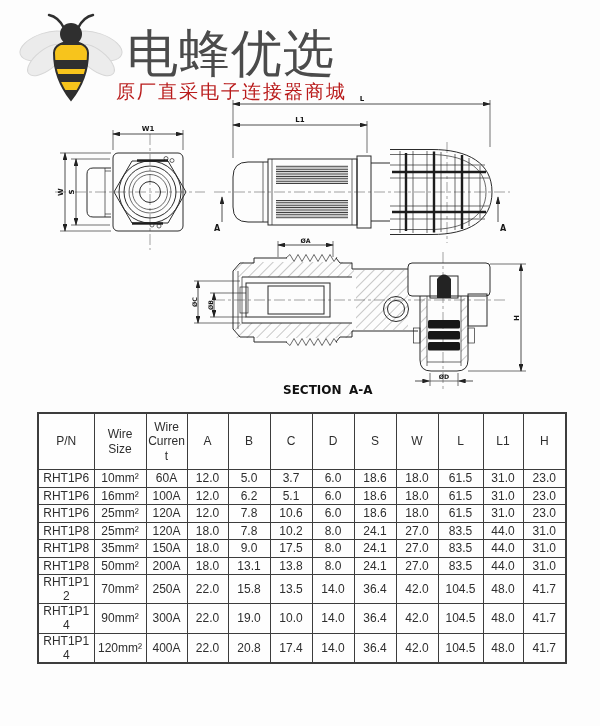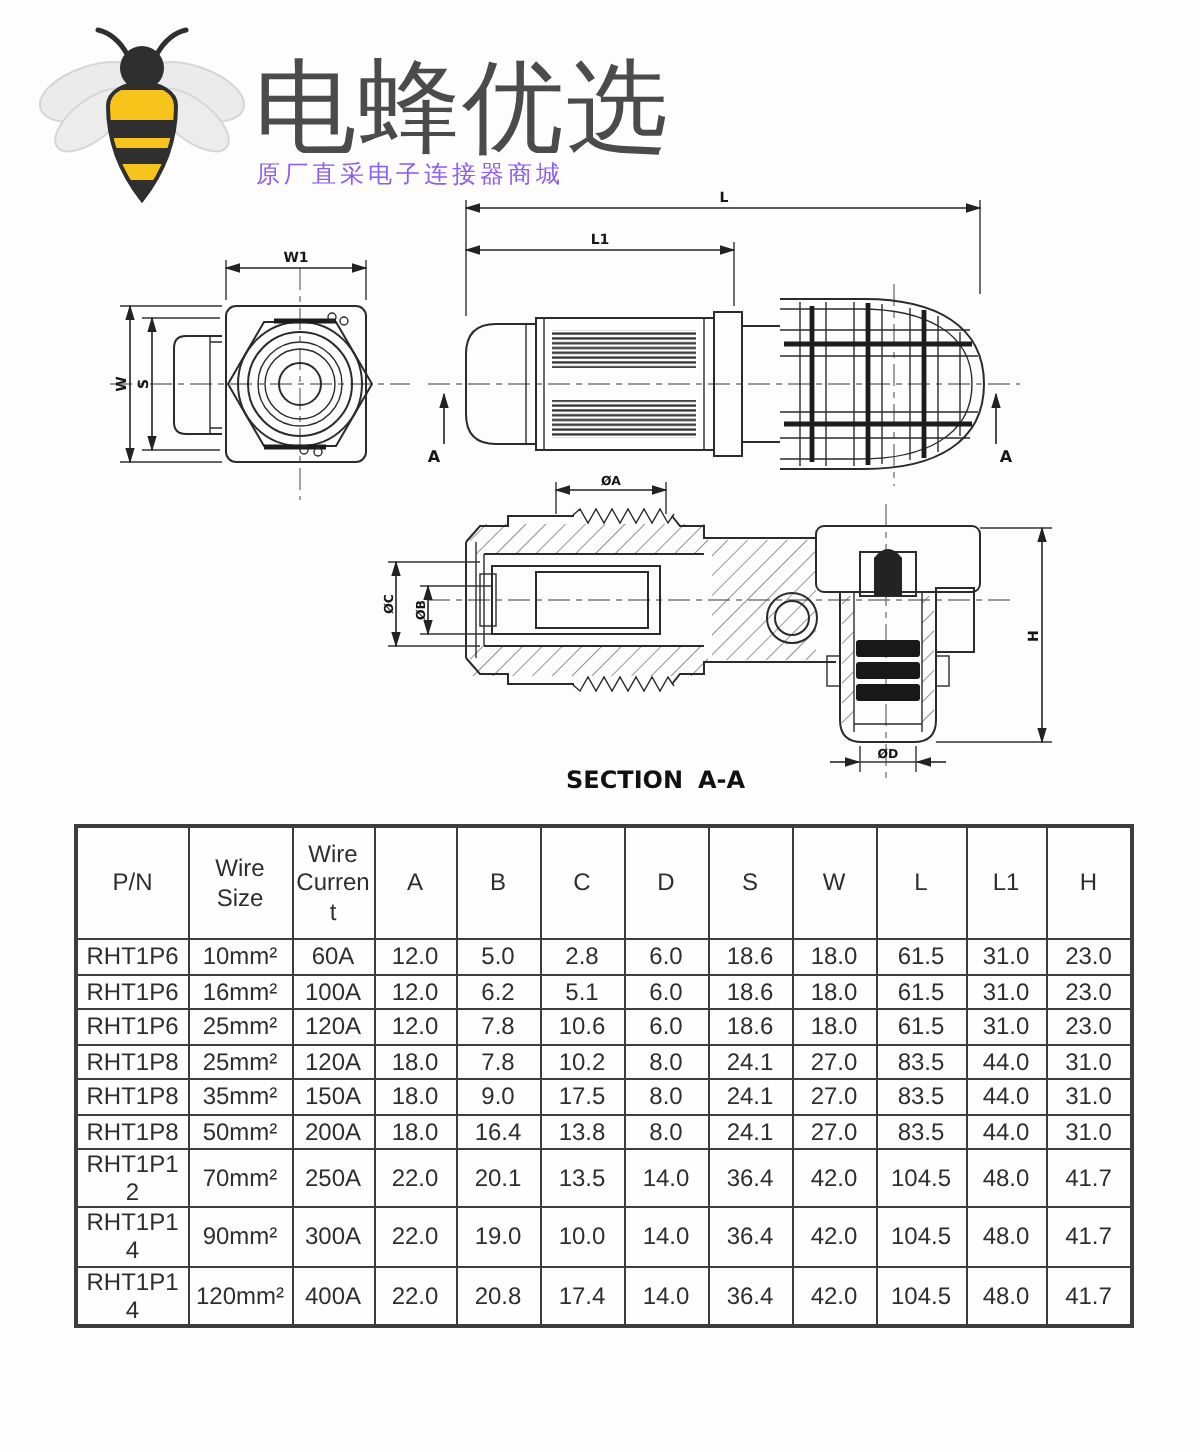--- a/index.html
+++ b/index.html
@@ -1,20 +1,20 @@
 <!DOCTYPE html>
 <html><head>
 <meta charset="utf-8">
 <style>
   html,body{margin:0;padding:0;background:#fff}
   .page{position:relative;width:600px;height:726px;background:#fdfdfd;overflow:hidden;
         font-family:"Liberation Sans",sans-serif}
   .brand-name{position:absolute;left:127px;top:20px;font-size:51px;color:#4b4b4b;
         letter-spacing:1px;font-weight:500;white-space:nowrap}
-  .brand-tagline{position:absolute;left:128px;top:79px;font-size:12px;color:#8b5cf6;
+  .brand-tagline{position:absolute;left:116px;top:79px;font-size:19px;color:#b91c1c;
         letter-spacing:2px;white-space:nowrap}
   .logo{position:absolute;left:16px;top:8px}
   svg.drawing{position:absolute;left:0;top:0}
   .ln{fill:none;stroke:#2b2b2b;stroke-width:1}
   .lt{fill:none;stroke:#2b2b2b;stroke-width:.7}
   .thk{fill:none;stroke:#1c1c1c;stroke-width:2.4}
   .cl{fill:none;stroke:#7a7a7a;stroke-width:.7;stroke-dasharray:11 3 3 3}
   .dim{fill:none;stroke:#222;stroke-width:.8}
   .ext{fill:none;stroke:#333;stroke-width:.7}
   text.dl{font:700 7px "DejaVu Sans",sans-serif;fill:#161616;text-anchor:middle}
@@ -215,21 +215,21 @@
           <th>H</th>
         </tr>
     </thead>
     <tbody>
         <tr>
           <td>RHT1P6</td>
           <td>10mm²</td>
           <td>60A</td>
           <td>12.0</td>
           <td>5.0</td>
-          <td>2.8</td>
+          <td>3.7</td>
           <td>6.0</td>
           <td>18.6</td>
           <td>18.0</td>
           <td>61.5</td>
           <td>31.0</td>
           <td>23.0</td>
         </tr>
         <tr>
           <td>RHT1P6</td>
           <td>16mm²</td>
@@ -284,35 +284,35 @@
           <td>27.0</td>
           <td>83.5</td>
           <td>44.0</td>
           <td>31.0</td>
         </tr>
         <tr>
           <td>RHT1P8</td>
           <td>50mm²</td>
           <td>200A</td>
           <td>18.0</td>
-          <td>16.4</td>
+          <td>13.1</td>
           <td>13.8</td>
           <td>8.0</td>
           <td>24.1</td>
           <td>27.0</td>
           <td>83.5</td>
           <td>44.0</td>
           <td>31.0</td>
         </tr>
         <tr>
           <td>RHT1P12</td>
           <td>70mm²</td>
           <td>250A</td>
           <td>22.0</td>
-          <td>20.1</td>
+          <td>15.8</td>
           <td>13.5</td>
           <td>14.0</td>
           <td>36.4</td>
           <td>42.0</td>
           <td>104.5</td>
           <td>48.0</td>
           <td>41.7</td>
         </tr>
         <tr>
           <td>RHT1P14</td>

